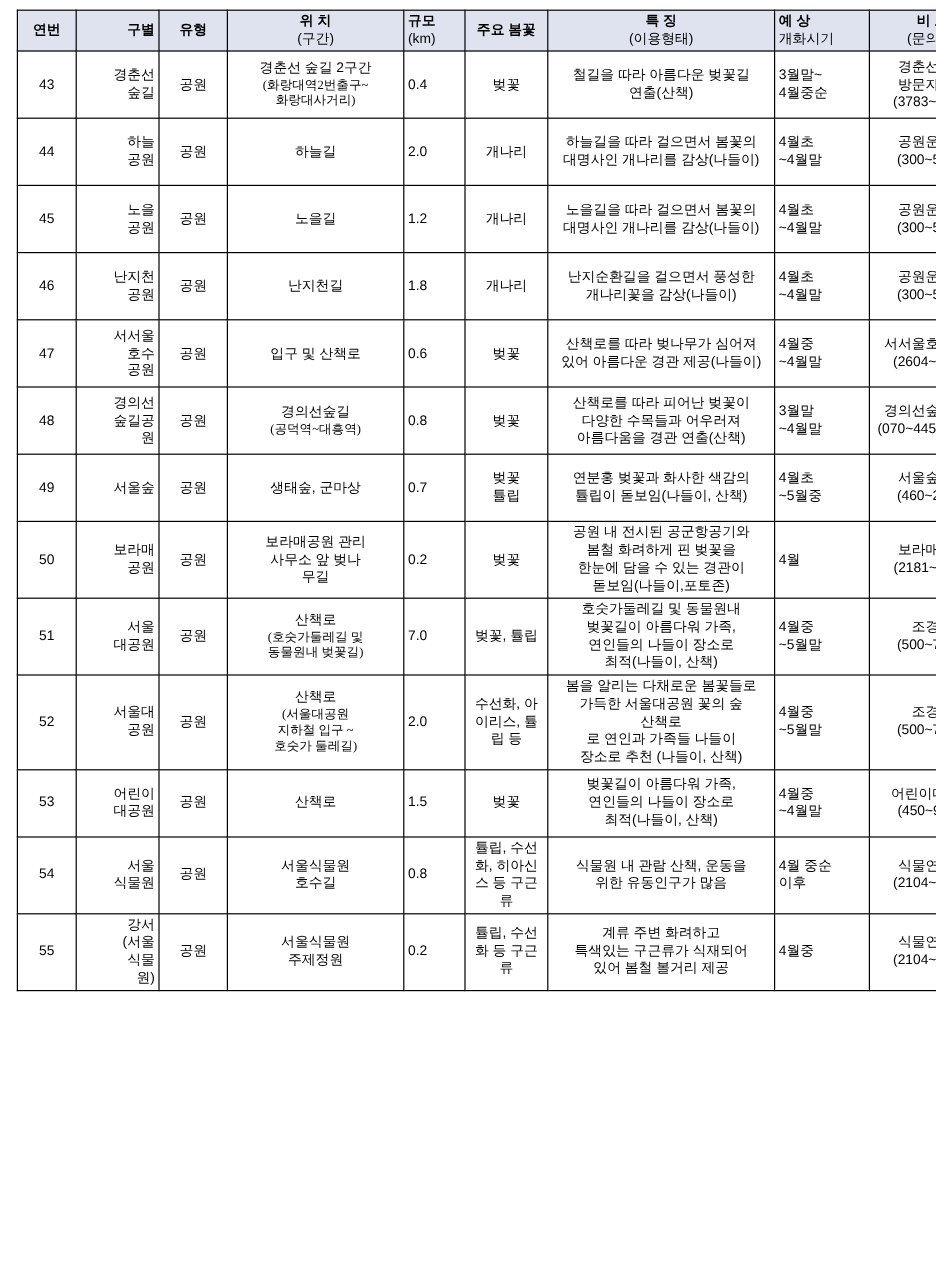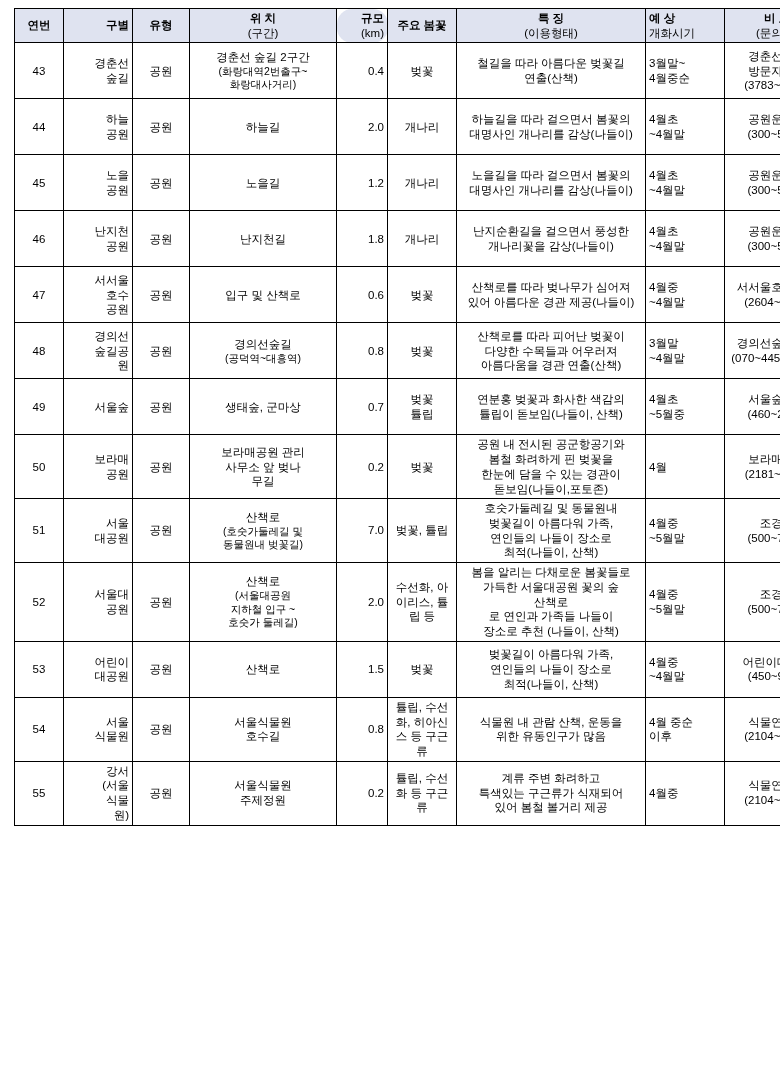--- a/index.html
+++ b/index.html
@@ -41,28 +41,28 @@
   }
   thead th .sub {
     display: block;
     font-weight: normal;
     font-size: 11.5px;
   }
   .c-no       { width: 42px;  text-align: center; margin-top: 21px; }
   .c-district { width: 62px;  text-align: right; }
   .c-type     { width: 50px;  text-align: center; }
   .c-loc      { width: 140px; text-align: center; }
-  .c-scale    { width: 44px;  text-align: right; border-radius: 15px; }
+  .c-scale    { width: 44px;  text-align: left; }
   .c-flower   { width: 62px;  text-align: center; margin-top: 48px; }
   .c-feature  { width: 182px; text-align: center; }
   .c-bloom    { width: 72px;  text-align: left; }
   .c-note     { width: 98px;  text-align: center; }
 
   td.c-feature { padding-left: 6px; padding-right: 4px; }
-  .sub-line { display: block; font-size: 10.5px; }
+  .sub-line { display: block; font-size: 10.5px; font-family: Liberation Serif, serif; }
   .cell-line { display: block; }
   tbody tr { height: 56px; }
 </style>
 </head>
 <body>
 
 <div class="page">
   <table class="grid">
     <thead>
       <tr>

